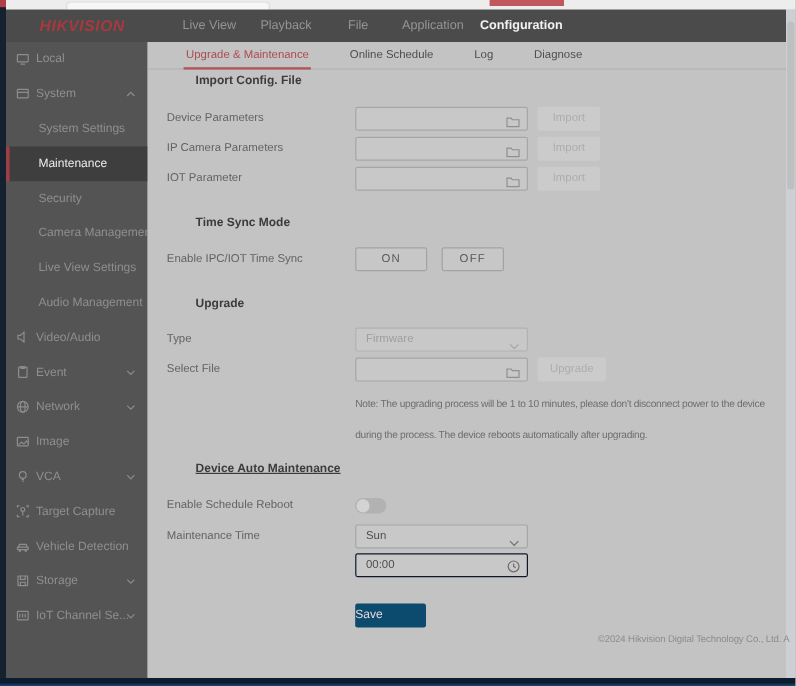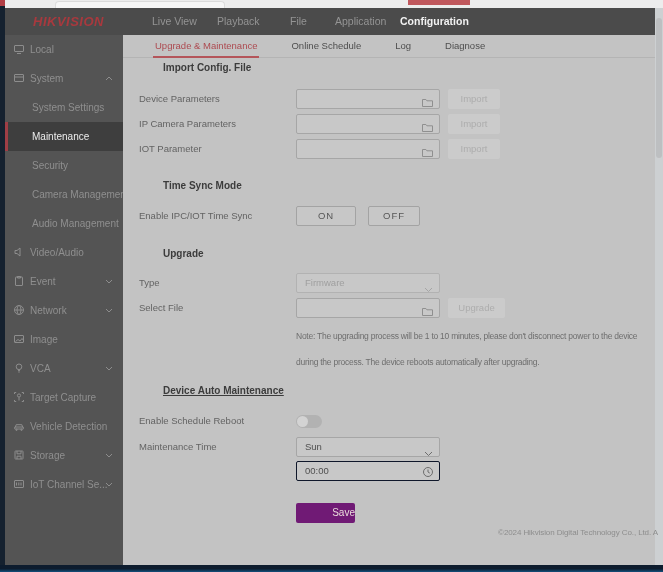--- a/index.html
+++ b/index.html
@@ -66,22 +66,22 @@
   .fselect .ric{position:absolute;right:6px;top:7px;width:9px;height:6px;}
   .ftime{width:144px;background:#c8c8c8;border:1px solid #0f172a;border-radius:2px;
     font-size:9.5px;line-height:18px;padding-left:8px;color:#4f4f4f;}
   .ftime .ric{position:absolute;right:5px;top:4px;width:12px;height:12px;}
 
   .btn-disabled{left:325px;width:52px;text-align:center;font-size:9.5px;line-height:20px;
     color:#adadad;background:#cbcbcb;border:none;border-radius:2px;}
   .btn-onoff{width:60px;text-align:center;font-size:9.5px;line-height:18px;letter-spacing:1px;
     color:#565656;background:#c7c7c7;border:1px solid #a3a3a3;border-radius:2px;}
   .btn-off{left:245px;width:52px;}
-  .btn-save{left:173px;width:59px;text-align:right;font-size:10px;line-height:20px;
-    color:#e9dadb;background:#701a75;border:none;border-radius:2px;cursor:default;}
+  .btn-save{left:173px;width:59px;text-align:left;font-size:10px;line-height:20px;
+    color:#e9dadb;background:#0c4a6e;border:none;border-radius:2px;cursor:default;}
 
   .toggle{left:173px;top:4px;width:26px;height:13px;background:#b2b2b2;border-radius:7px;}
   .toggle .knob{position:absolute;left:1px;top:1px;width:11px;height:11px;border-radius:50%;background:#d3d3d3;}
 
   .note{position:absolute;left:173px;width:370px;font-size:8.5px;letter-spacing:-0.25px;
     color:#6e6e6e;line-height:26px;white-space:nowrap;}
   .footer{position:absolute;right:-3px;font-size:8px;letter-spacing:-0.1px;color:#8d8d8d;white-space:nowrap;}
 </style>
 </head>
 <body>
@@ -141,20 +141,23 @@
 
   <div class="s-item lvl2">
     <span class="s-label">Security</span>
   </div>
 
 
   <div class="s-item lvl2">
     <span class="s-label">Camera Management</span>
   </div>
 
+  <div class="s-item lvl2">
+    <span class="s-label">Live View Settings</span>
+  </div>
 
   <div class="s-item lvl2">
     <span class="s-label">Audio Management</span>
   </div>
 
   <div class="s-item lvl1">
     <span class="s-icon">
       <svg width="12" height="12" viewBox="0 0 12 12" fill="none" stroke="#8d8d8d" stroke-width="1">
           <path d="M2 4.5v3h2l3 2.5v-8l-3 2.5z"></path>
         </svg>

